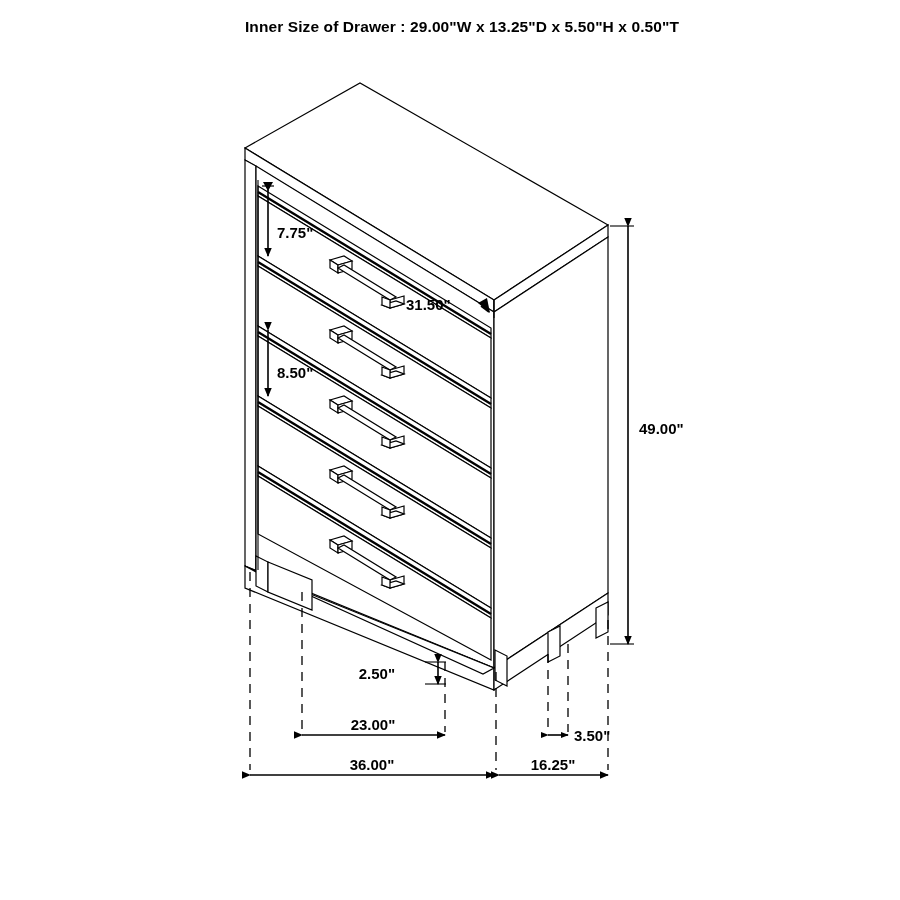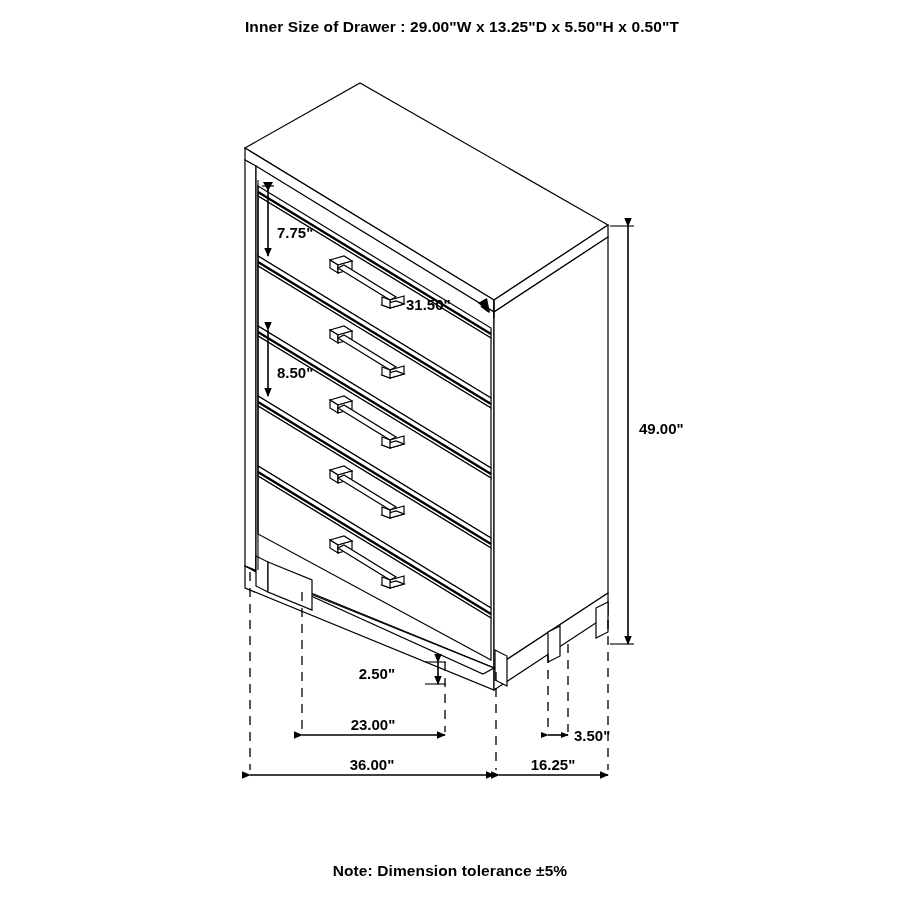--- a/index.html
+++ b/index.html
@@ -230,14 +230,13 @@
     <text class="dim-label" x="373" y="730" text-anchor="middle">23.00"</text>
 
     <text class="dim-label" x="574" y="741">3.50"</text>
 
     <text class="dim-label" x="372" y="770" text-anchor="middle">36.00"</text>
 
     <text class="dim-label" x="553" y="770" text-anchor="middle">16.25"</text>
 
   </svg>
 
-  <div id="note">Note: Dimension tolerance ±5%</div>
 </div>
 
 </body></html>

